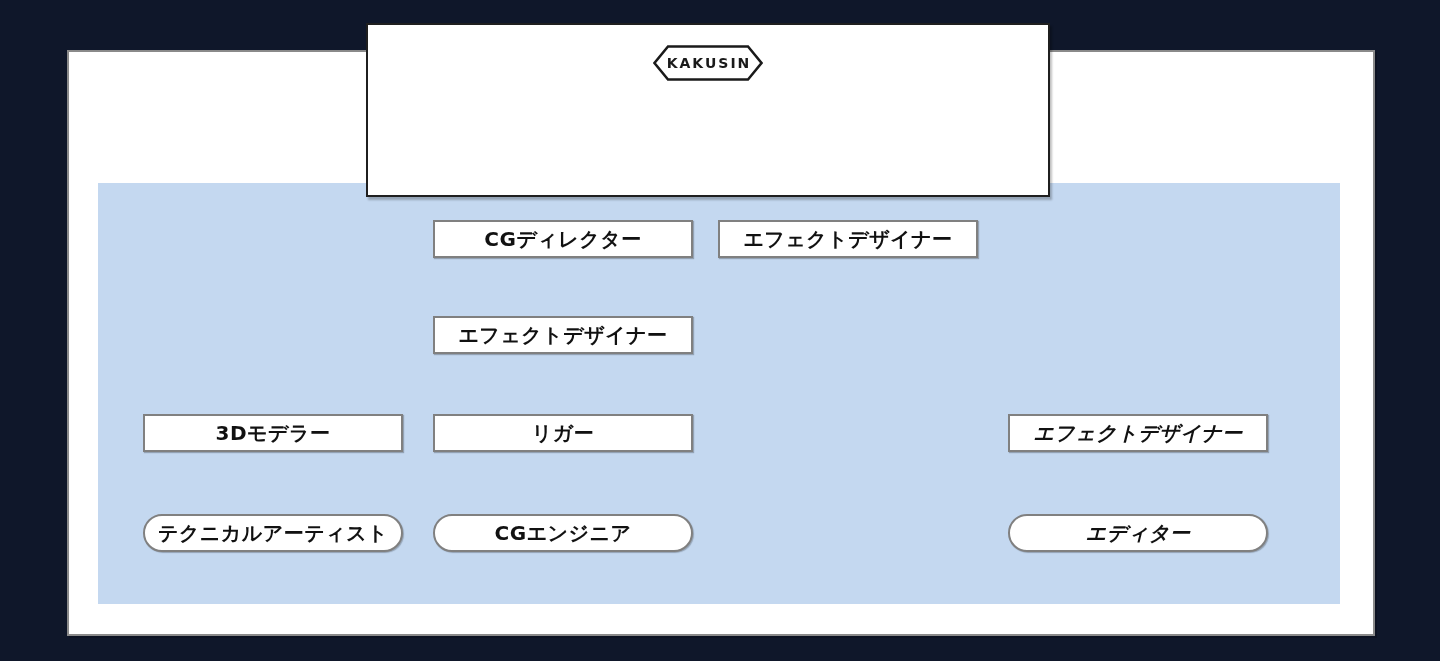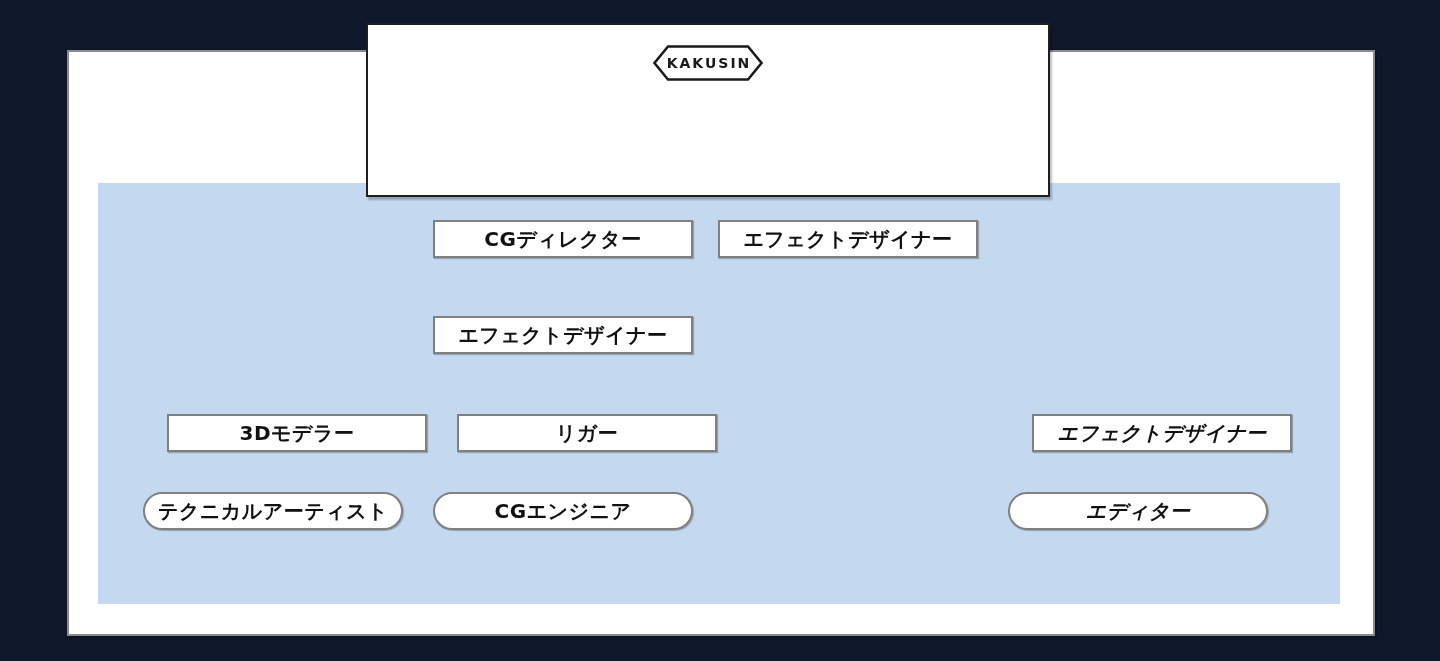--- a/index.html
+++ b/index.html
@@ -97,22 +97,22 @@
     white-space: nowrap;
   }
   
   .c1 { left: 143px; }
   .c2 { left: 433px; }
   .c3 { left: 718px; }
   .c4 { left: 1008px; font-style: italic; }
   
   .r1 { top: 220px; }
   .r2 { top: 316px; }
-  .r3 { top: 414px; margin-left: 24px; }
-  .r4 { top: 492px; border-radius: 22px; }
+  .r3 { top: 414px; }
+  .r4 { top: 514px; border-radius: 22px; }
 </style>
 </head>
 <body>
 
 <div class="stage">
 
   <div class="frame"></div>
 
   <div class="panel"></div>
 

